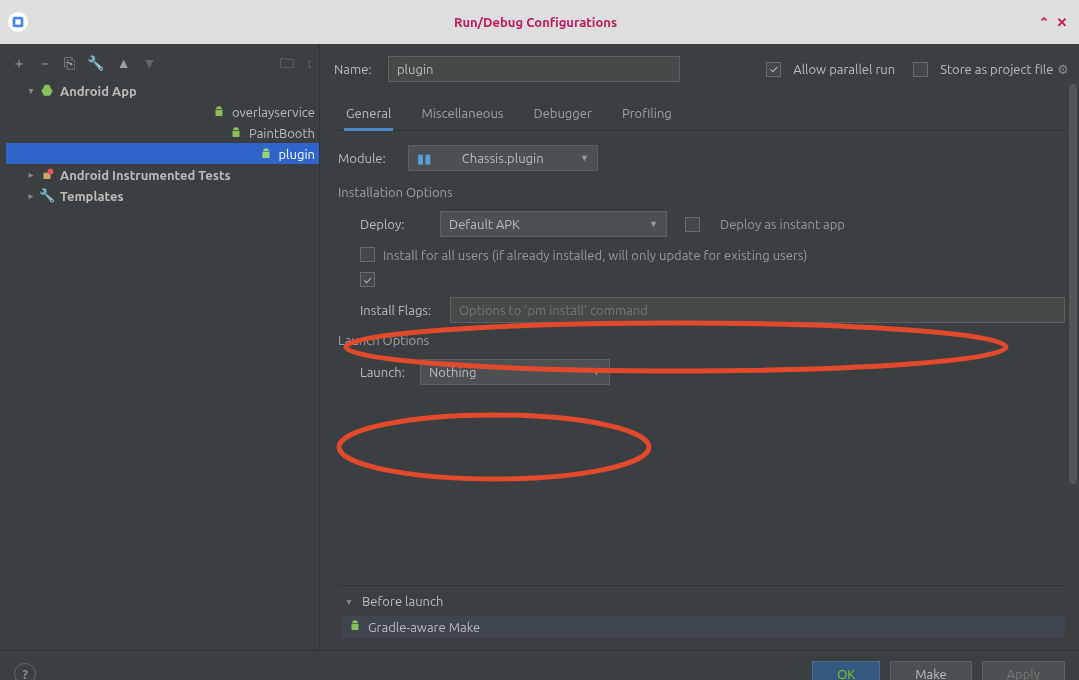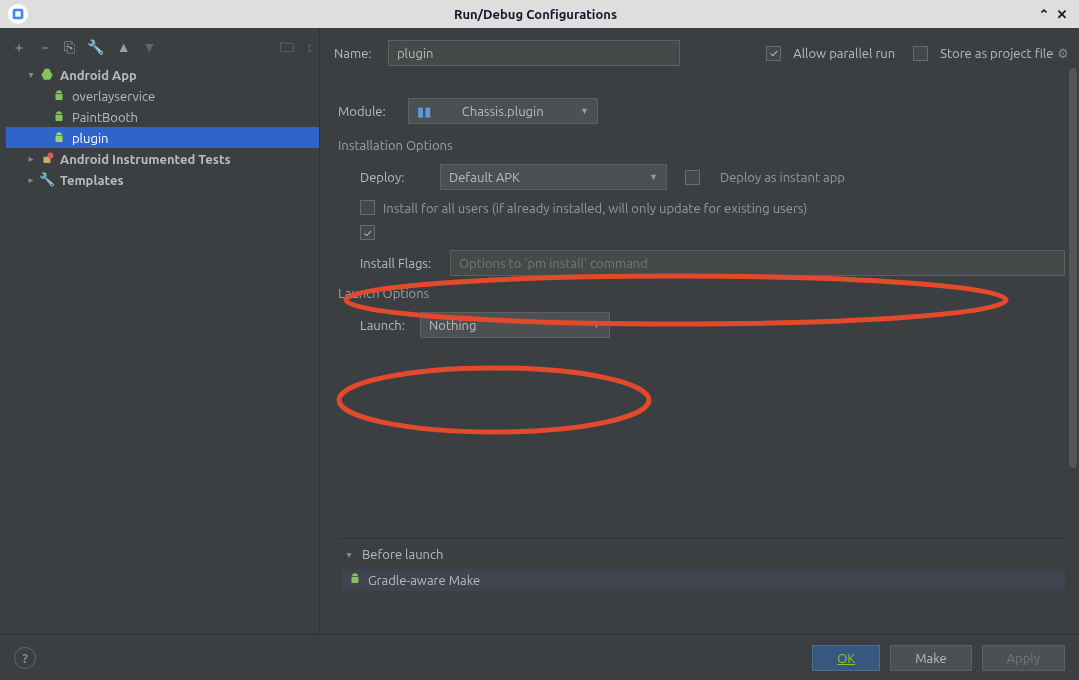--- a/index.html
+++ b/index.html
@@ -1,37 +1,37 @@
 <!DOCTYPE html>
 <html><head>
 <meta charset="utf-8">
 <style>
 * { box-sizing: border-box; margin: 0; padding: 0; font-family: -apple-system, "Segoe UI", Ubuntu, sans-serif; font-size: 13px; }
 body { background: #3c3f41; color: #bbbbbb; width: 1079px; height: 680px; overflow: hidden; }
 
-.title-bar { background: #dedede; height: 28px; display: flex; align-items: center; padding: 0 8px; color: #0f172a; font-weight: bold; }
+.title-bar { background: #dedede; height: 44px; display: flex; align-items: center; padding: 0 8px; color: #be185d; font-weight: bold; }
 .title-bar .app-icon { width: 20px; height: 20px; border-radius: 50%; background: #fff; display: flex; align-items: center; justify-content: center; margin-right: 8px; font-size: 11px;}
 .title-bar .title { flex: 1; text-align: center; }
 .title-bar .wc { width: 18px; text-align: center; cursor: pointer; font-weight: bold; }
 
 .main { display: flex; height: 606px; }
 .left-panel { width: 320px; border-right: 1px solid #323232; display: flex; flex-direction: column; padding: 8px 0 8px 6px; }
 .toolbar { display: flex; gap: 12px; padding: 4px 6px 10px 6px; align-items: center; color: #a0a0a0; }
 .toolbar .ic { cursor: pointer; font-size: 14px; line-height: 1; }
 .toolbar .ic.dis { opacity: 0.4; cursor: default; }
 .toolbar .spacer { flex: 1; }
 
 .tree { font-size: 13px; }
 .tree-row { display: flex; align-items: center; height: 21px; padding: 0 4px; cursor: pointer; white-space: nowrap; }
 .tree-row.sel { background: #2f65ca; color: #fff; }
 .chev { width: 14px; text-align: center; color: #888; font-size: 10px; }
 .tic { width: 18px; display: inline-flex; align-items: center; justify-content: center; margin-right: 4px; }
 .bold { font-weight: bold; }
 .ind1 { padding-left: 18px; }
-.ind2 { padding-left: 44px; }
+.ind2 { padding-left: 44px; justify-content: flex-end; }
 
 .right-panel { flex: 1; display: flex; flex-direction: column; padding: 12px 10px 0 14px; position: relative; }
 .name-row { display: flex; align-items: center; margin-bottom: 18px; }
 .name-row .lbl { width: 54px; color: #bbbbbb; }
 .name-row input { background: #45494a; border: 1px solid #5e6060; color: #bbbbbb; height: 26px; padding: 2px 8px; width: 292px; }
 .check-row { display: inline-flex; align-items: center; gap: 12px; }
 .chk { width: 15px; height: 15px; border: 1px solid #6b6b6b; background: #43494a; display: inline-flex; align-items: center; justify-content: center; font-size: 11px; color: #cecece; }
 .chk.on::after { content: "✓"; }
 .flex1 { flex: 1; }
 
@@ -163,20 +163,26 @@
         </span>
       <span style="width:18px"></span>
       <span class="check-row">
           <span class="chk"></span>
           <span>Store as project file</span>
         </span>
       <span style="width:4px"></span>
       <span style="color:#888">⚙</span>
     </div>
 
+    <div class="tabs">
+      <div class="tab active">General</div>
+      <div class="tab">Miscellaneous</div>
+      <div class="tab">Debugger</div>
+      <div class="tab">Profiling</div>
+    </div>
 
     <div class="scroll-area">
       <div class="form-row">
         <span class="flabel">Module:</span>
         <div class="combo" style="width:190px">
           <span style="color:#5b9dd9;margin-right:4px">▮▮</span>
           <span>Chassis.plugin</span>
           <span class="car">▼</span>
         </div>
       </div>

